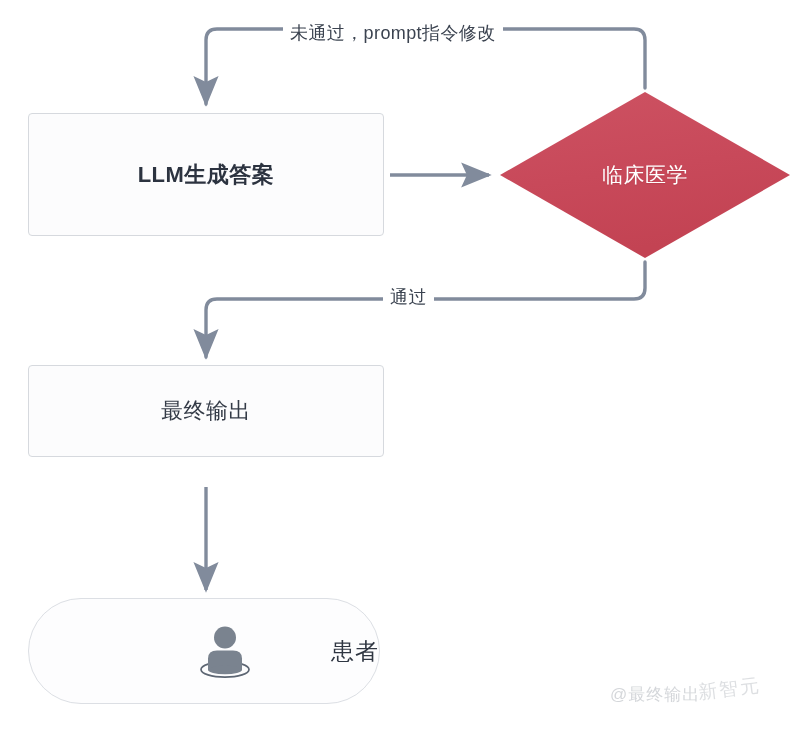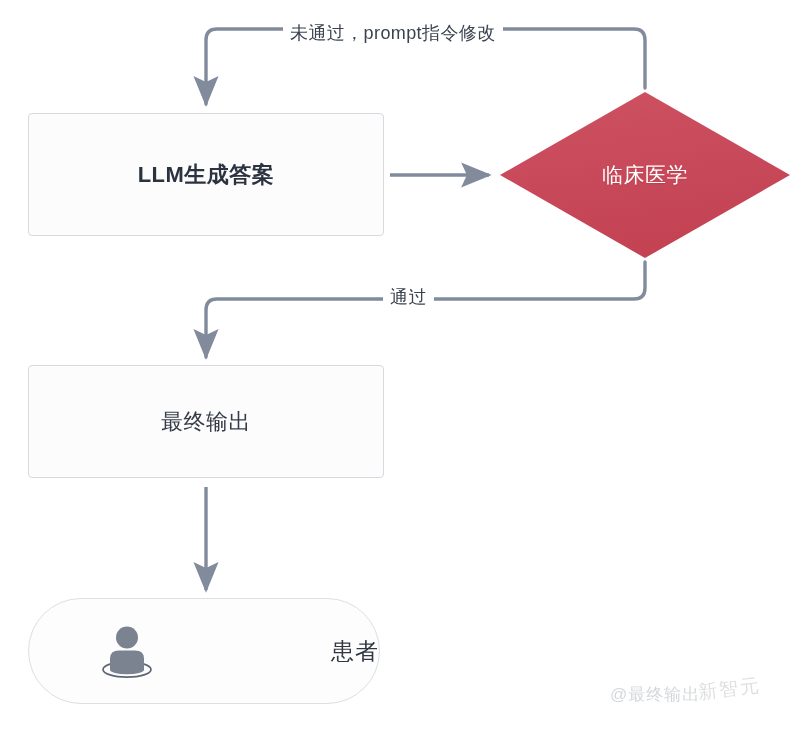--- a/index.html
+++ b/index.html
@@ -50,21 +50,21 @@
     width: 356px;
     height: 123px;
   }
   #node-llm .node-label {
     font-weight: bold;
   }
   #node-output {
     left: 28px;
     top: 365px;
     width: 356px;
-    height: 113px;
+    height: 92px;
   }
   #node-output .node-label {
     font-weight: normal;
     color: #343b47;
   }
 
   
   #node-validator {
     left: 498px;
     top: 90px;
@@ -91,21 +91,21 @@
 
   
   #node-patient {
     left: 28px;
     top: 598px;
     width: 352px;
     height: 106px;
     background: #fdfdfe;
     border: 1.6px solid #dcdfe4;
     border-radius: 53px;
-    justify-content: space-between;
+    justify-content: flex-end;
     padding-left: 70px;
     gap: 44px;
   }
   #node-patient .avatar {
     width: 56px;
     height: 56px;
     flex: 0 0 auto;
     margin-right: 34px;
   }
   #node-patient .node-label {

